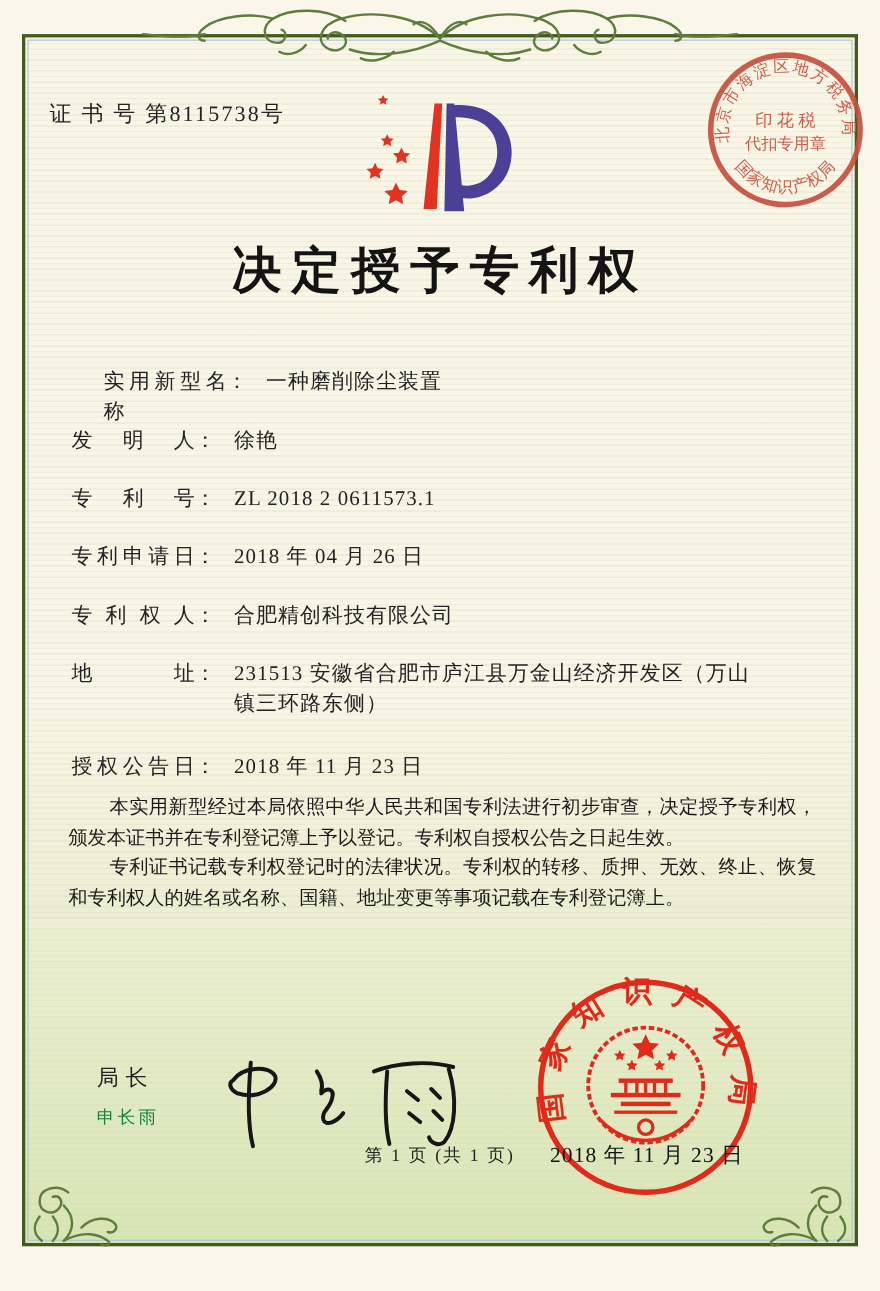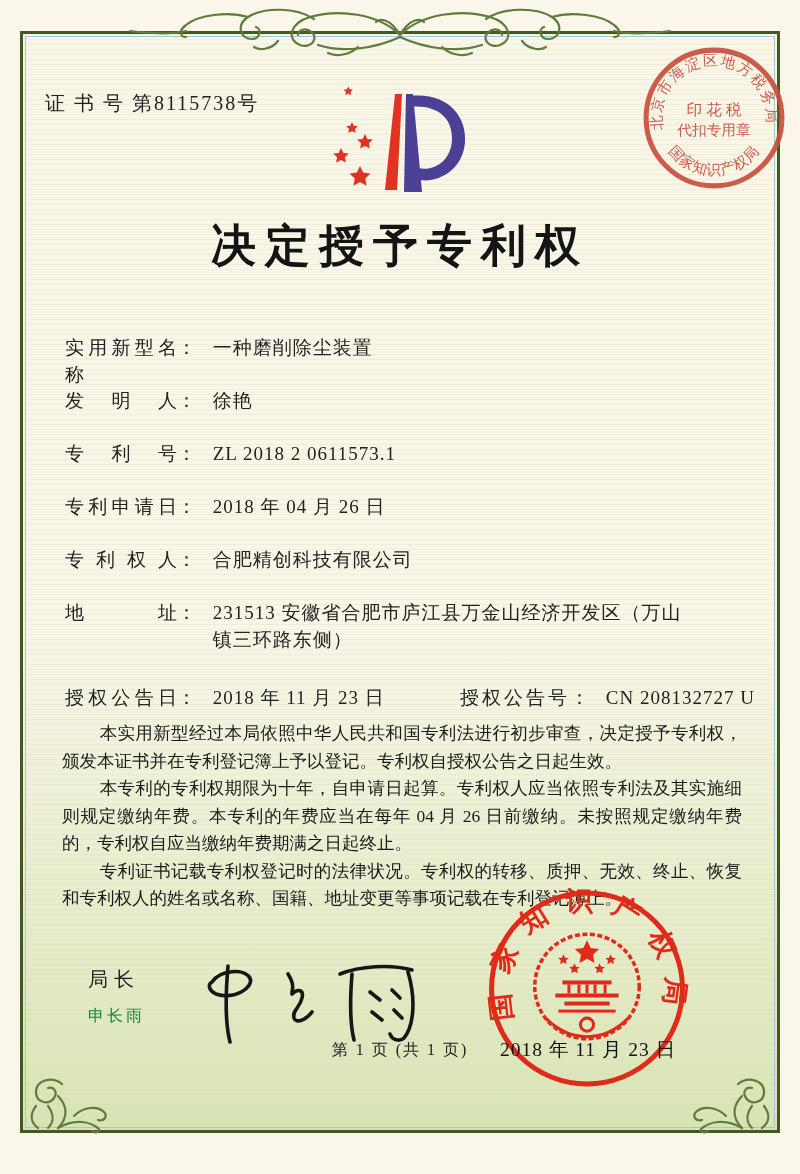--- a/index.html
+++ b/index.html
@@ -132,21 +132,21 @@
   </text>
   <text x="75" y="72" font-size="15.5" fill="#c8503e" text-anchor="middle" font-family="'Liberation Serif','DejaVu Serif',serif">印 花 税</text>
   <text x="75" y="92" font-size="14.5" fill="#c8503e" text-anchor="middle" font-family="'Liberation Serif','DejaVu Serif',serif">代扣专用章</text>
   <text font-size="14.5" fill="#c8503e" letter-spacing="0.5" font-family="'Liberation Serif','DejaVu Serif',serif">
     <textPath href="#taxBottom" startOffset="1">国家知识产权局</textPath>
   </text>
 </svg>
 
 <div class="title">决定授予专利权</div>
 
-<div class="frow" style="top:334px;">
+<div class="frow" style="top:334px;margin-left:29px;">
   <span class="flabel">实用新型名称</span><span class="fcolon">：</span>
   <span class="fvalue">一种磨削除尘装置</span>
 </div>
 <div class="frow" style="top:387px;">
   <span class="flabel">发明人</span><span class="fcolon">：</span>
   <span class="fvalue">徐艳</span>
 </div>
 <div class="frow" style="top:440px;">
   <span class="flabel">专利号</span><span class="fcolon">：</span>
   <span class="fvalue">ZL 2018 2 0611573.1</span>
@@ -159,29 +159,24 @@
   <span class="flabel">专利权人</span><span class="fcolon">：</span>
   <span class="fvalue">合肥精创科技有限公司</span>
 </div>
 <div class="frow" style="top:599px;">
   <span class="flabel">地址</span><span class="fcolon">：</span>
   <span class="fvalue fvalue-addr">231513 安徽省合肥市庐江县万金山经济开发区（万山镇三环路东侧）</span>
 </div>
 <div class="frow" style="top:684px;">
   <span class="flabel">授权公告日</span><span class="fcolon">：</span>
   <span class="fvalue">2018 年 11 月 23 日</span>
-  <span class="fgroup-b">
-    <span class="flabel-b">授权公告号</span><span>：</span>
-    <span class="fvalue">CN 208132727 U</span>
-  </span>
 </div>
 
 <div class="body-text">
   <p>本实用新型经过本局依照中华人民共和国专利法进行初步审查，决定授予专利权，颁发本证书并在专利登记簿上予以登记。专利权自授权公告之日起生效。</p>
-  <p>本专利的专利权期限为十年，自申请日起算。专利权人应当依照专利法及其实施细则规定缴纳年费。本专利的年费应当在每年 04 月 26 日前缴纳。未按照规定缴纳年费的，专利权自应当缴纳年费期满之日起终止。</p>
   <p>专利证书记载专利权登记时的法律状况。专利权的转移、质押、无效、终止、恢复和专利权人的姓名或名称、国籍、地址变更等事项记载在专利登记簿上。</p>
 </div>
 
 <div class="signer-role">局长</div>
 <div class="signer-name">申长雨</div>
 
 <svg class="signature" viewBox="0 0 235 105">
   <g stroke="#161616" stroke-width="3.6" fill="none" stroke-linecap="round" stroke-linejoin="round">
     <path d="M28,22 C26,45 24,75 30,98"></path>
     <path d="M12,38 C20,26 44,24 50,34 C54,44 34,56 16,50 C8,46 8,40 12,38"></path>

